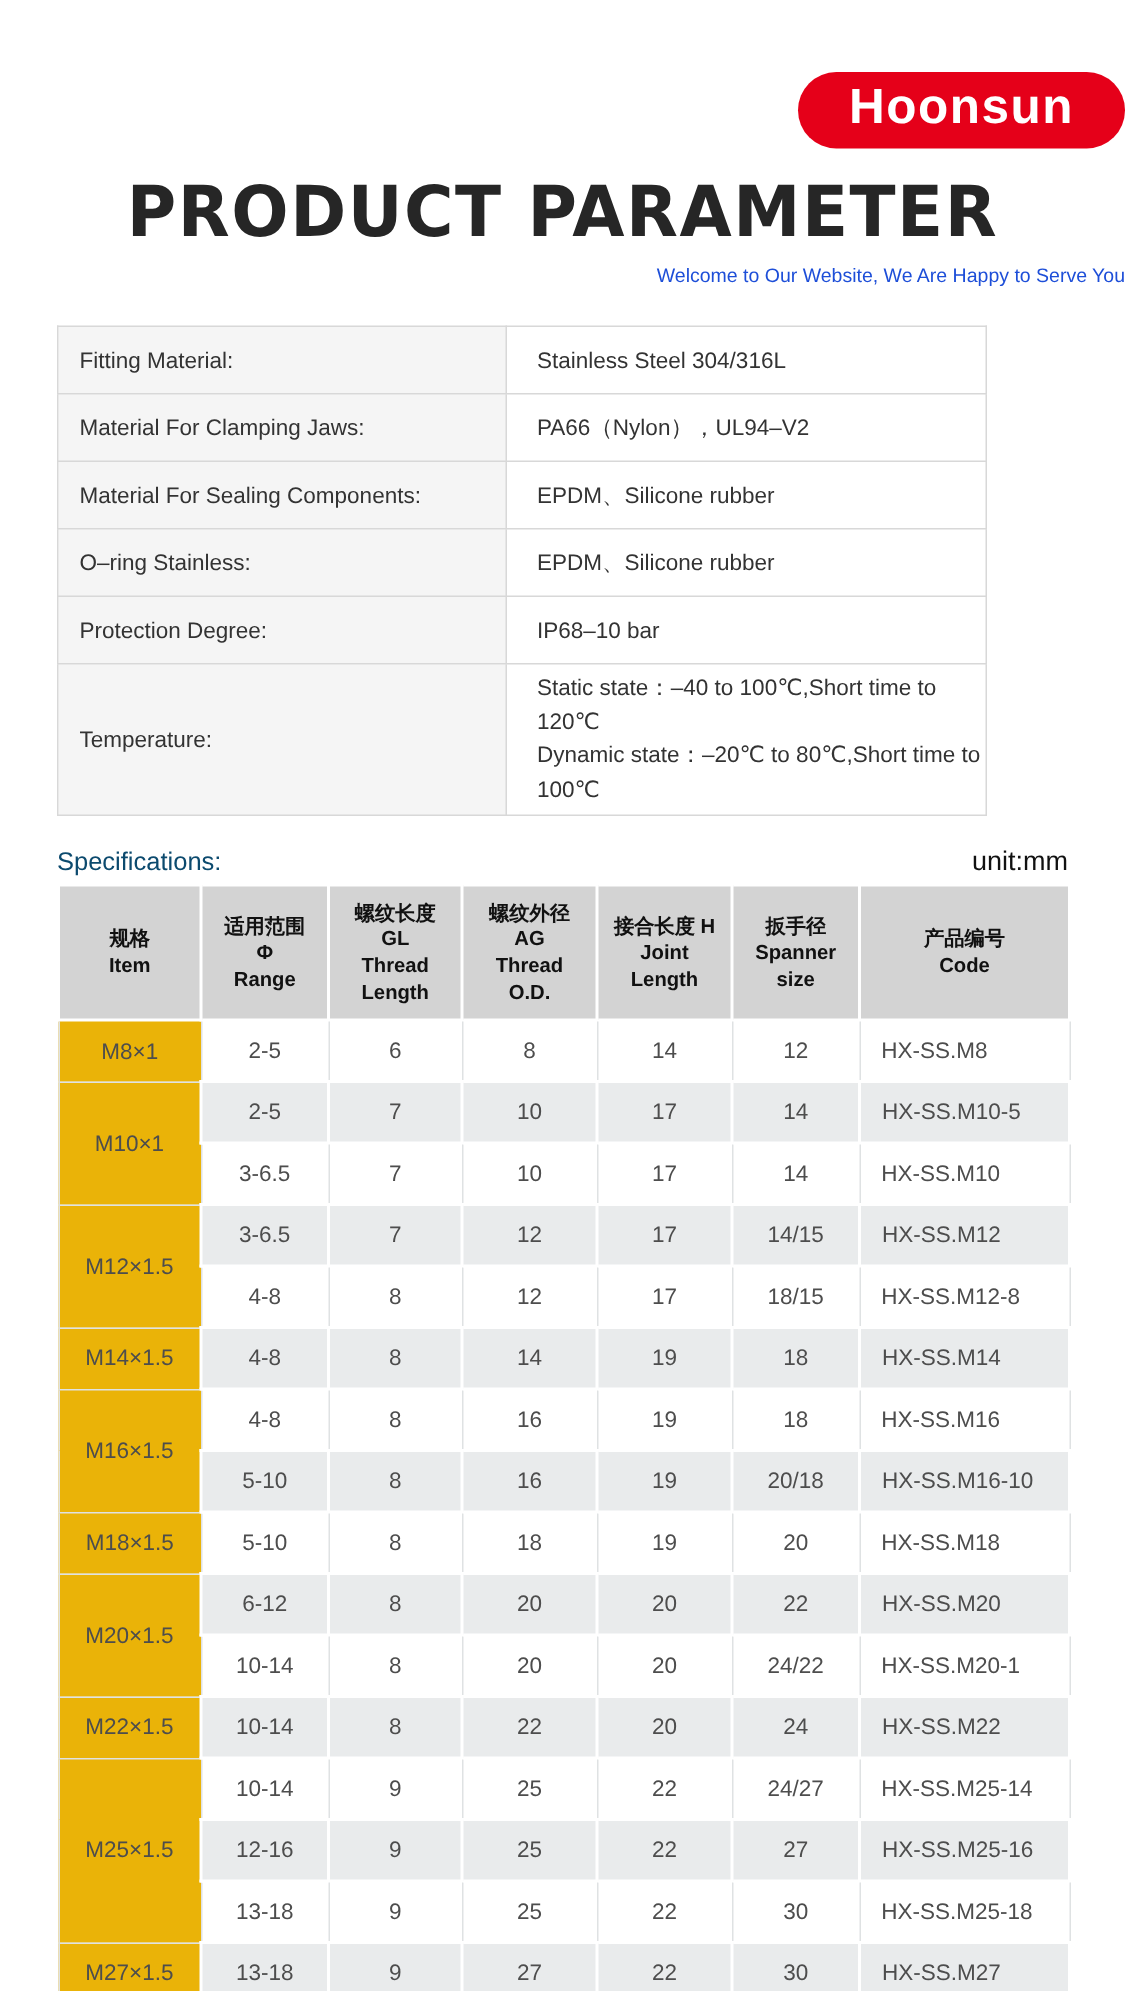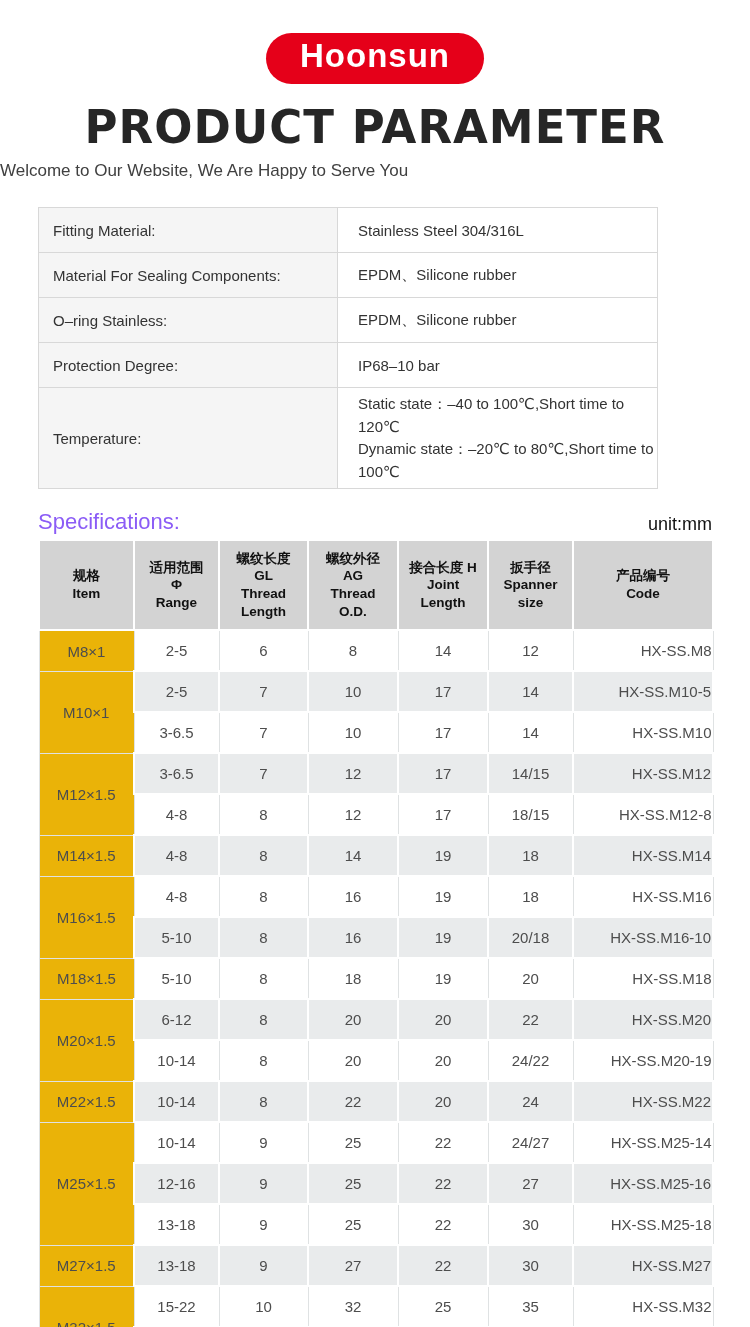--- a/index.html
+++ b/index.html
@@ -1,45 +1,45 @@
 <!DOCTYPE html>
 <html><head>
 <meta charset="utf-8">
 <style>
   html,body{margin:0;padding:0;background:#fff;}
   body{width:750px;min-height:1327px;font-family:"Liberation Sans","DejaVu Sans",sans-serif;-webkit-font-smoothing:antialiased;}
   .page{width:750px;overflow:hidden;}
 
   
-  .logo-wrap{text-align:center;padding-top:33px;}
+  .logo-wrap{text-align:right;padding-top:48px;}
   .logo-pill{display:inline-block;background:#e50019;color:#fff;font-size:33px;font-weight:bold;
     padding:5px 34px 10px;border-radius:30px;letter-spacing:1px;line-height:1.1;}
   .title{text-align:center;font-size:45px;font-weight:bold;letter-spacing:1px;color:#262626;
     margin:16px 0 8px;font-family:"DejaVu Sans","Liberation Sans",sans-serif;transform:scaleY(1.04);}
-  .subtitle{text-align:left;font-size:17px;color:#404040;margin:0 0 26px;}
+  .subtitle{text-align:right;font-size:13px;color:#1d4ed8;margin:0 0 26px;}
 
   
   .materials{width:620px;margin:0 38px;border-collapse:collapse;table-layout:fixed;}
   .materials td{border:1px solid #d8d8d8;height:42px;font-size:15px;color:#333;vertical-align:middle;}
   .m-label{background:#f5f5f5;width:283px;padding-left:14px;}
   .m-value{padding-left:20px;}
   .m-multiline{font-size:13.5px;line-height:1.5;padding:5px 0 5px 20px;}
 
   
   .spec-bar{display:flex;justify-content:space-between;align-items:flex-end;width:674px;margin:20px 38px 4px;}
-  .spec-heading{font-size:22px;color:#8b5cf6;}
+  .spec-heading{font-size:17px;color:#0c4a6e;}
   .unit-label{font-size:18px;color:#111;}
 
   
   .spec{width:674px;margin:2px 38px 0;border-collapse:collapse;table-layout:fixed;}
   .spec th{background:#d3d3d3;border:2px solid #fff;font-size:13.5px;font-weight:bold;color:#111;
     white-space:pre-line;line-height:1.32;height:88px;vertical-align:middle;text-align:center;padding:0 2px;}
   .spec td{border:1px solid #dfe2e3;font-size:15px;color:#4d4d4d;text-align:center;height:37px;vertical-align:middle;}
   .spec td.gray{background:#e9ebec;border:2px solid #fff;}
-  .spec td.code{text-align:right;padding-left:27px;}
+  .spec td.code{text-align:left;padding-left:14px;}
   .spec td.item{background:#eab308;color:#4d4d4d;}
 </style>
 </head>
 <body>
 
 <div class="page">
 
   <div class="logo-wrap">
     <div class="logo-pill" style="background: rgb(229, 0, 25);">
       <span>Hoonsun</span>
@@ -47,20 +47,24 @@
   </div>
 
   <div class="title">PRODUCT PARAMETER</div>
   <p class="subtitle">Welcome to Our Website, We Are Happy to Serve You</p>
 
   <table class="materials">
     <tbody id="materials-body">
         <tr>
           <td class="m-label">Fitting Material:</td>
           <td class="m-value">Stainless Steel 304/316L</td>
+        </tr>
+        <tr>
+          <td class="m-label">Material For Clamping Jaws:</td>
+          <td class="m-value">PA66（Nylon），UL94–V2</td>
         </tr>
         <tr>
           <td class="m-label">Material For Sealing Components:</td>
           <td class="m-value">EPDM、Silicone rubber</td>
         </tr>
         <tr>
           <td class="m-label">O–ring Stainless:</td>
           <td class="m-value">EPDM、Silicone rubber</td>
         </tr>
         <tr>
@@ -204,21 +208,21 @@
           <td class="gray num">20</td>
           <td class="gray num">22</td>
           <td class="gray code">HX-SS.M20</td>
         </tr>
         <tr>
           <td class="num">10-14</td>
           <td class="num">8</td>
           <td class="num">20</td>
           <td class="num">20</td>
           <td class="num">24/22</td>
-          <td class="code">HX-SS.M20-19</td>
+          <td class="code">HX-SS.M20-1</td>
         </tr>
         <tr>
           <td class="item" rowspan="1">M22×1.5</td>
           <td class="gray num">10-14</td>
           <td class="gray num">8</td>
           <td class="gray num">22</td>
           <td class="gray num">20</td>
           <td class="gray num">24</td>
           <td class="gray code">HX-SS.M22</td>
         </tr>

